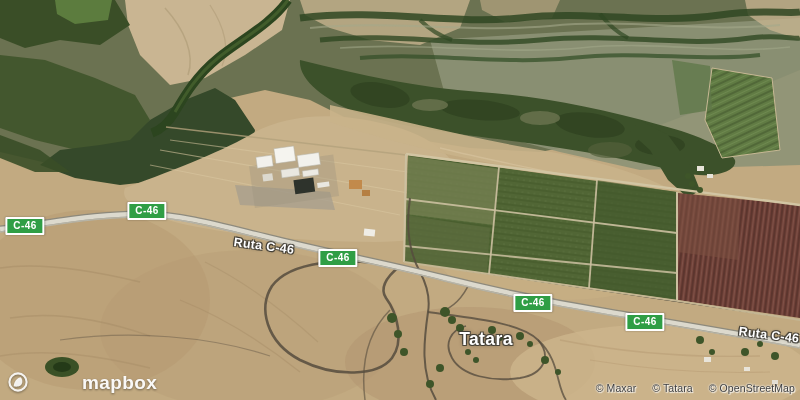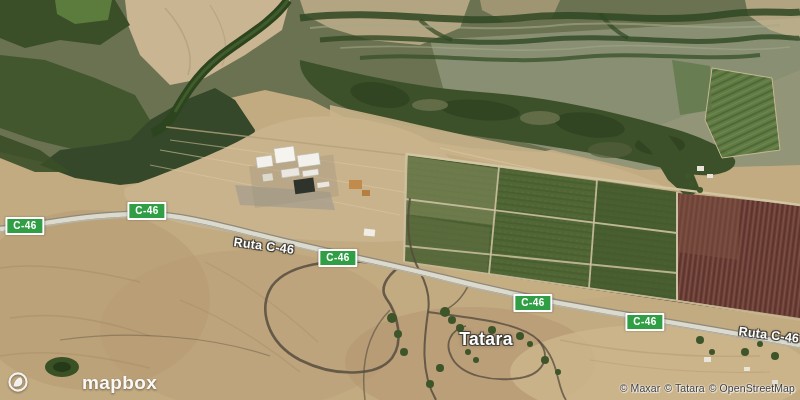--- a/index.html
+++ b/index.html
@@ -36,21 +36,21 @@
     color:#fff;font-size:19px;font-weight:bold;letter-spacing:.4px;line-height:1;
     opacity:.95;
     margin-left:48px;
   }
   .attribution{
     position:absolute;right:5px;bottom:6px;
     font-size:10.5px;color:#3d3d3d;letter-spacing:.1px;
     text-shadow:0 0 2px rgba(255,255,255,.95),0 0 2px rgba(255,255,255,.9),
                 1px 1px 1px rgba(255,255,255,.85);
   }
-  .attribution a{color:#3d3d3d;text-decoration:none;cursor:pointer;margin-left:4px;}
+  .attribution a{color:#3d3d3d;text-decoration:none;cursor:pointer;margin-left:16px;}
 </style>
 </head>
 <body>
 
 <div class="stage">
 
   <svg class="terrain" width="800" height="400" viewBox="0 0 800 400">
     <defs>
       <pattern id="pat-crop" width="6" height="6" patternUnits="userSpaceOnUse" patternTransform="rotate(7)">
         <rect width="6" height="6" fill="#516635"></rect>

